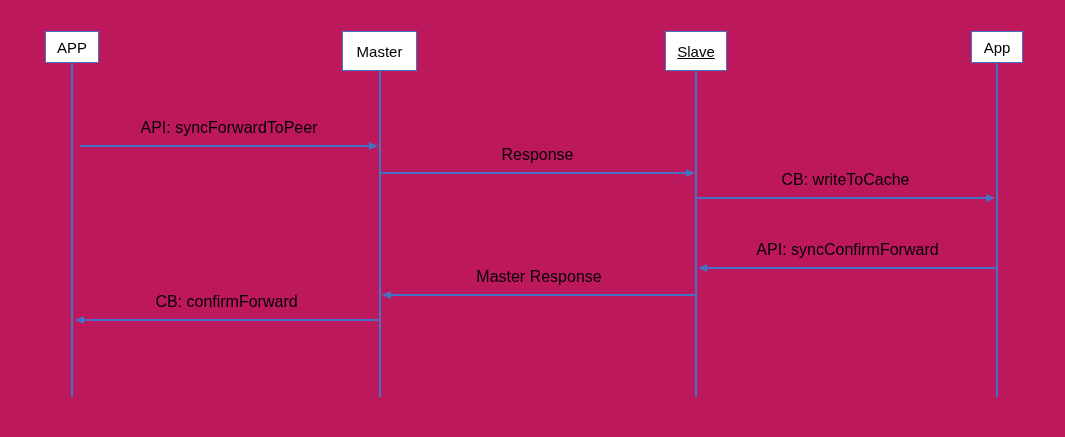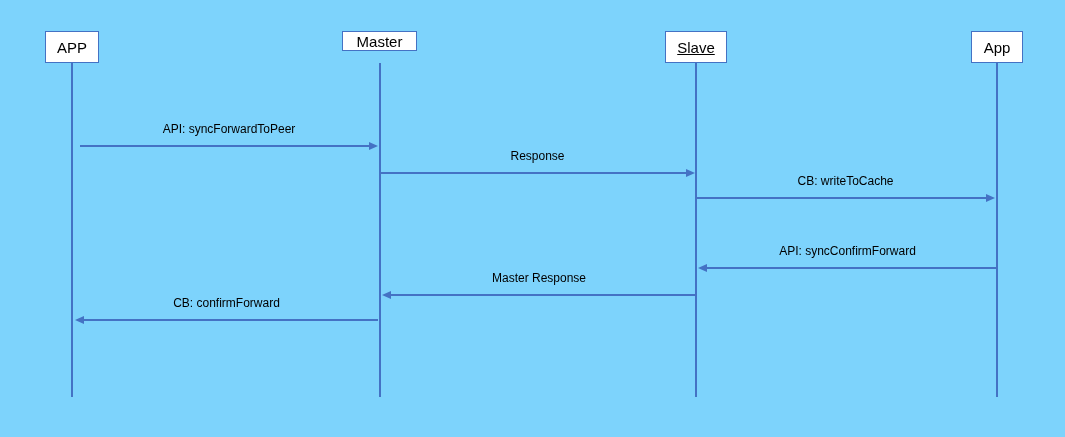--- a/index.html
+++ b/index.html
@@ -1,21 +1,21 @@
 <!DOCTYPE html>
 <html style="--accent: #4472C4; --text: #000000;"><head>
 <meta charset="utf-8">
 <style>
   :root { --accent: #4472C4; --text: #000000; }
   html, body { margin: 0; padding: 0; background: #ffffff; }
   #canvas {
     position: relative;
     width: 1065px;
     height: 437px;
-    background: #7dd3fc;
+    background: #be185d;
     overflow: hidden;
     font-family: "Liberation Sans", sans-serif;
     color: var(--text);
   }
   .actor-box {
     position: absolute;
     box-sizing: border-box;
     border: 1.5px solid var(--accent);
     background: #ffffff;
     display: flex;
@@ -53,38 +53,38 @@
     border-bottom: 4px solid transparent;
   }
   .msg.right .head { right: 0; border-left: 9px solid var(--accent); }
   .msg.left  .head { left: 0;  border-right: 9px solid var(--accent); }
   .msg .msg-label {
     position: absolute;
     left: 0;
     right: 0;
     bottom: 9px;
     text-align: center;
-    font-size: 12px;
+    font-size: 16px;
     line-height: 1.15;
     color: var(--text);
     white-space: nowrap;
   }
 </style>
 </head>
 <body>
 
 <div id="canvas">
 
   <div class="actor-box" style="left:45px; top:31px; width:54px; height:32px;">
     <span>APP</span>
   </div>
-  <div class="actor-box" style="left:342px; top:31px; width:75px; height:20px;">
+  <div class="actor-box" style="left:342px; top:31px; width:75px; height:40px;">
     <span>Master</span>
   </div>
-  <div class="actor-box" style="left:665px; top:31px; width:62px; height:32px;text-decoration:underline;">
+  <div class="actor-box" style="left:665px; top:31px; width:62px; height:40px;text-decoration:underline;">
     <span>Slave</span>
   </div>
   <div class="actor-box" style="left:971px; top:31px; width:52px; height:32px;">
     <span>App</span>
   </div>
 
   <div class="lifeline" style="left:71px; top:63px; height:334px;"></div>
   <div class="lifeline" style="left:379px; top:63px; height:334px;"></div>
   <div class="lifeline" style="left:695px; top:63px; height:334px;"></div>
   <div class="lifeline" style="left:996px; top:63px; height:334px;"></div>

